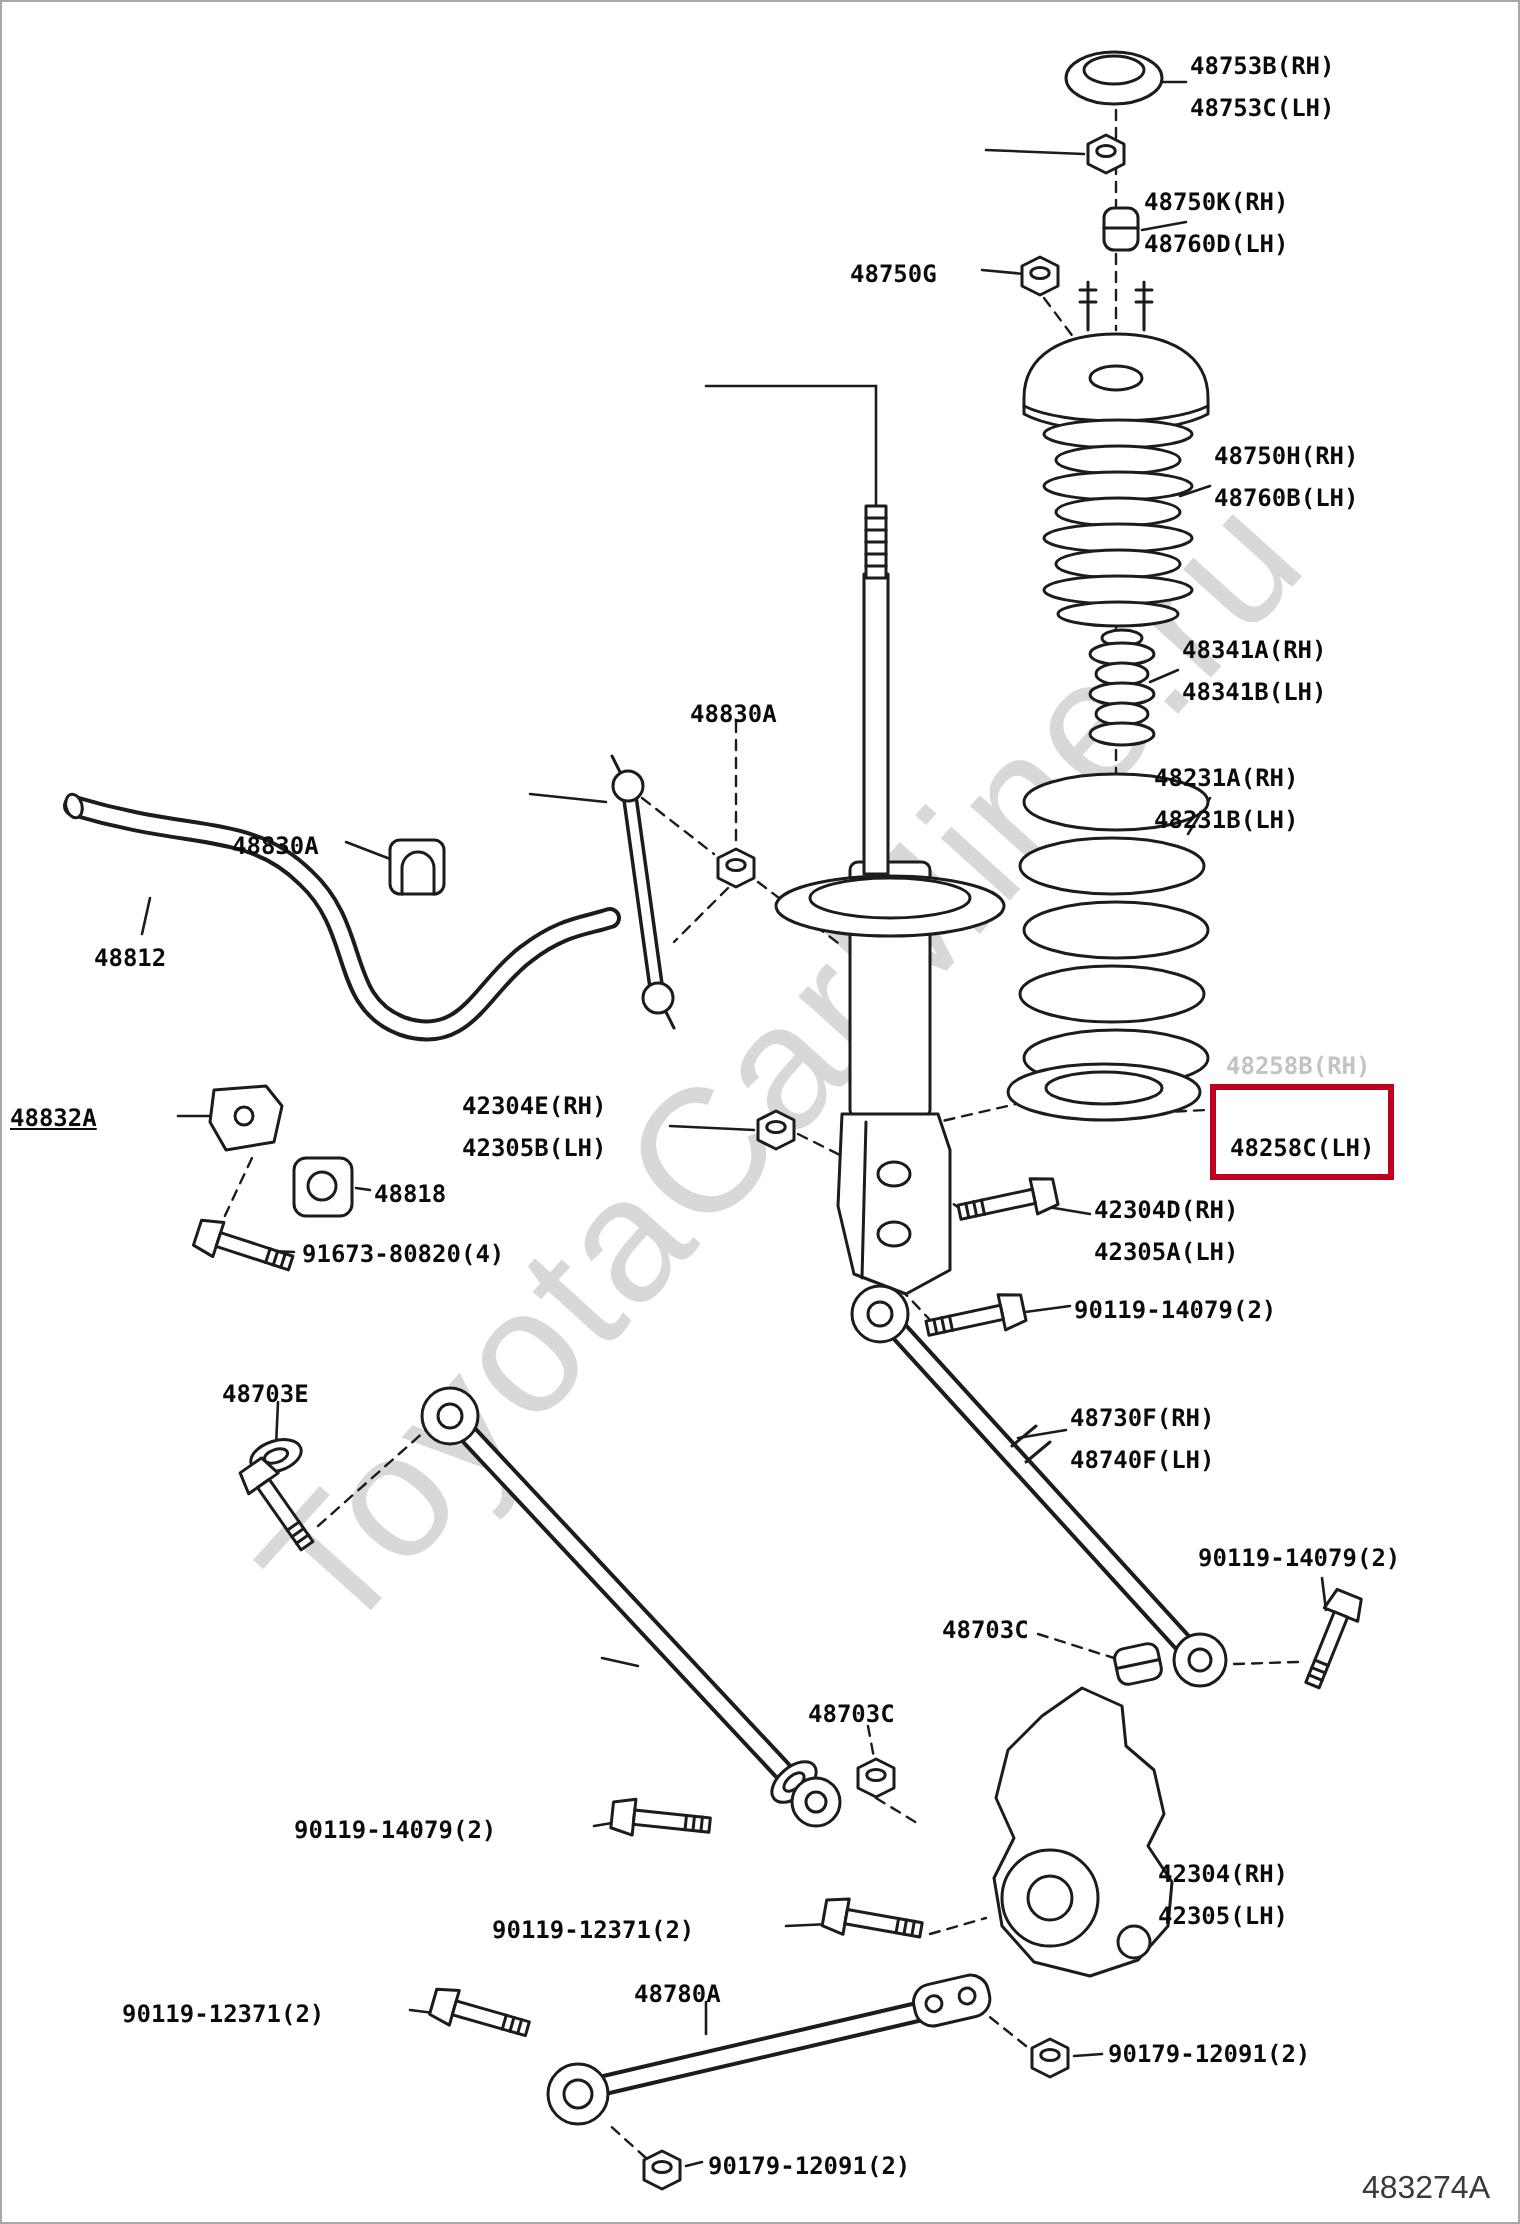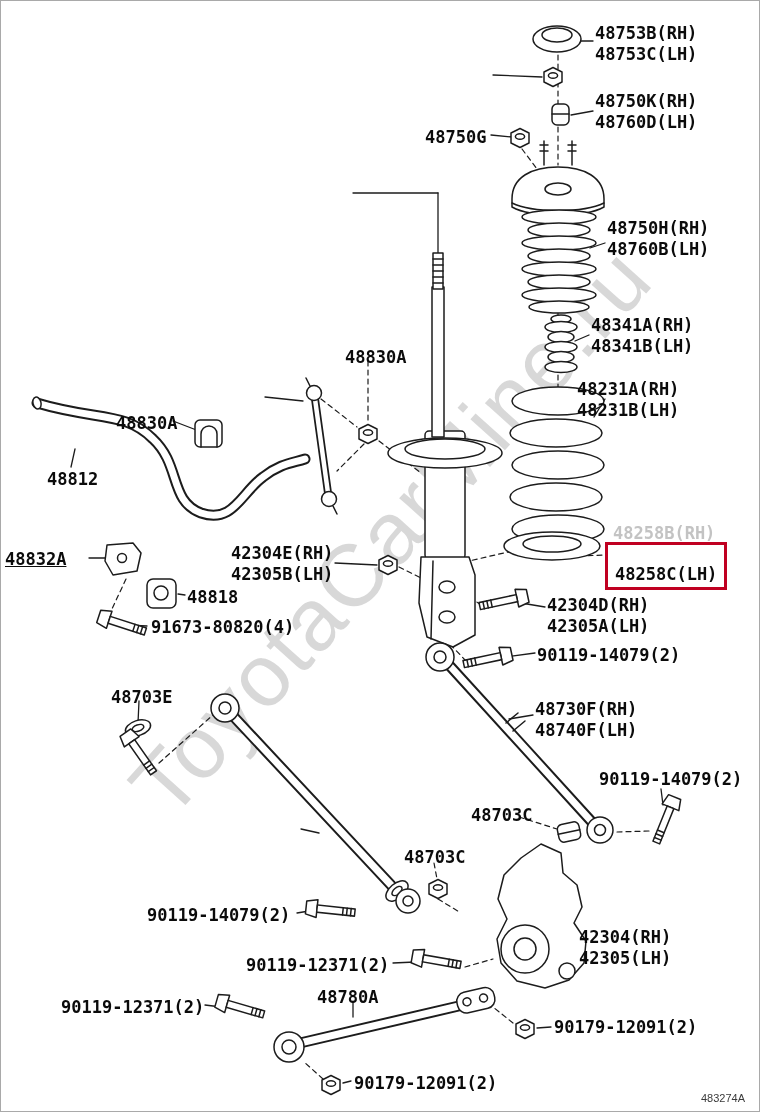--- a/index.html
+++ b/index.html
@@ -20,28 +20,28 @@
   }
   .art .fw{fill:#ffffff;}
   .art .dash{stroke-dasharray:5 4;stroke-width:1.2;}
   .art .lead{stroke-width:1.3;}
   .art .tube{stroke-width:11;}
   .art .tube2{stroke:#ffffff;stroke-width:7;}
   .art .tubeS{stroke-width:8;}
   .art .tubeS2{stroke:#ffffff;stroke-width:4.5;}
   #labels-layer{position:absolute;left:0;top:0;width:100%;height:100%;pointer-events:none;}
   .part-label{
-    position:absolute;font-weight:700;font-size:17px;line-height:21px;
+    position:absolute;font-weight:700;font-size:12px;line-height:21px;
     color:#0b0b0b;white-space:pre;
   }
   .part-label.faded{color:#c3c3c3;}
   .part-label.highlight{border:3px solid var(--hl,#c00021);padding:19px 7px 2px;background:rgba(255,255,255,0.0);}
   .diagram-code{
     position:absolute;right:14px;bottom:7px;
-    font-family:"Liberation Sans",sans-serif;font-size:11px;color:#3a3a3a;
+    font-family:"Liberation Sans",sans-serif;font-size:16px;color:#3a3a3a;
   }
 </style>
 </head>
 <body>
 
 <div class="page">
 
   <div class="watermark">ToyotaCarMine.ru</div>
 
   <svg class="art" width="760" height="1112" viewBox="0 0 760 1112" xmlns="http://www.w3.org/2000/svg">
@@ -317,21 +317,21 @@
     <g>
         <use href="#nut" transform="translate(524,1028)"></use>
       </g>
     <g>
         <use href="#nut" transform="translate(330,1084)"></use>
       </g>
   </svg>
 
   <div id="labels-layer">
       <div class="part-label" style="left: 594px; top: 22px;"><div>48753B(RH)</div><div>48753C(LH)</div></div>
-      <div class="part-label" style="left: 594px; top: 90px;"><div>48750K(RH)</div><div>48760D(LH)</div></div>
+      <div class="part-label" style="left: 571px; top: 90px;"><div>48750K(RH)</div><div>48760D(LH)</div></div>
       <div class="part-label" style="left: 424px; top: 126px;"><div>48750G</div></div>
       <div class="part-label" style="left: 606px; top: 217px;"><div>48750H(RH)</div><div>48760B(LH)</div></div>
       <div class="part-label" style="left: 590px; top: 314px;"><div>48341A(RH)</div><div>48341B(LH)</div></div>
       <div class="part-label" style="left: 344px; top: 346px;"><div>48830A</div></div>
       <div class="part-label" style="left: 576px; top: 378px;"><div>48231A(RH)</div><div>48231B(LH)</div></div>
       <div class="part-label" style="left: 115px; top: 412px;"><div>48830A</div></div>
       <div class="part-label" style="left: 46px; top: 468px;"><div>48812</div></div>
       <div class="part-label faded" style="left: 612px; top: 522px;"><div>48258B(RH)</div></div>
       <div class="part-label highlight" style="left: 604px; top: 541px;"><div>48258C(LH)</div></div>
       <div class="part-label" style="left: 4px; top: 548px; text-decoration: underline;"><div>48832A</div></div>

